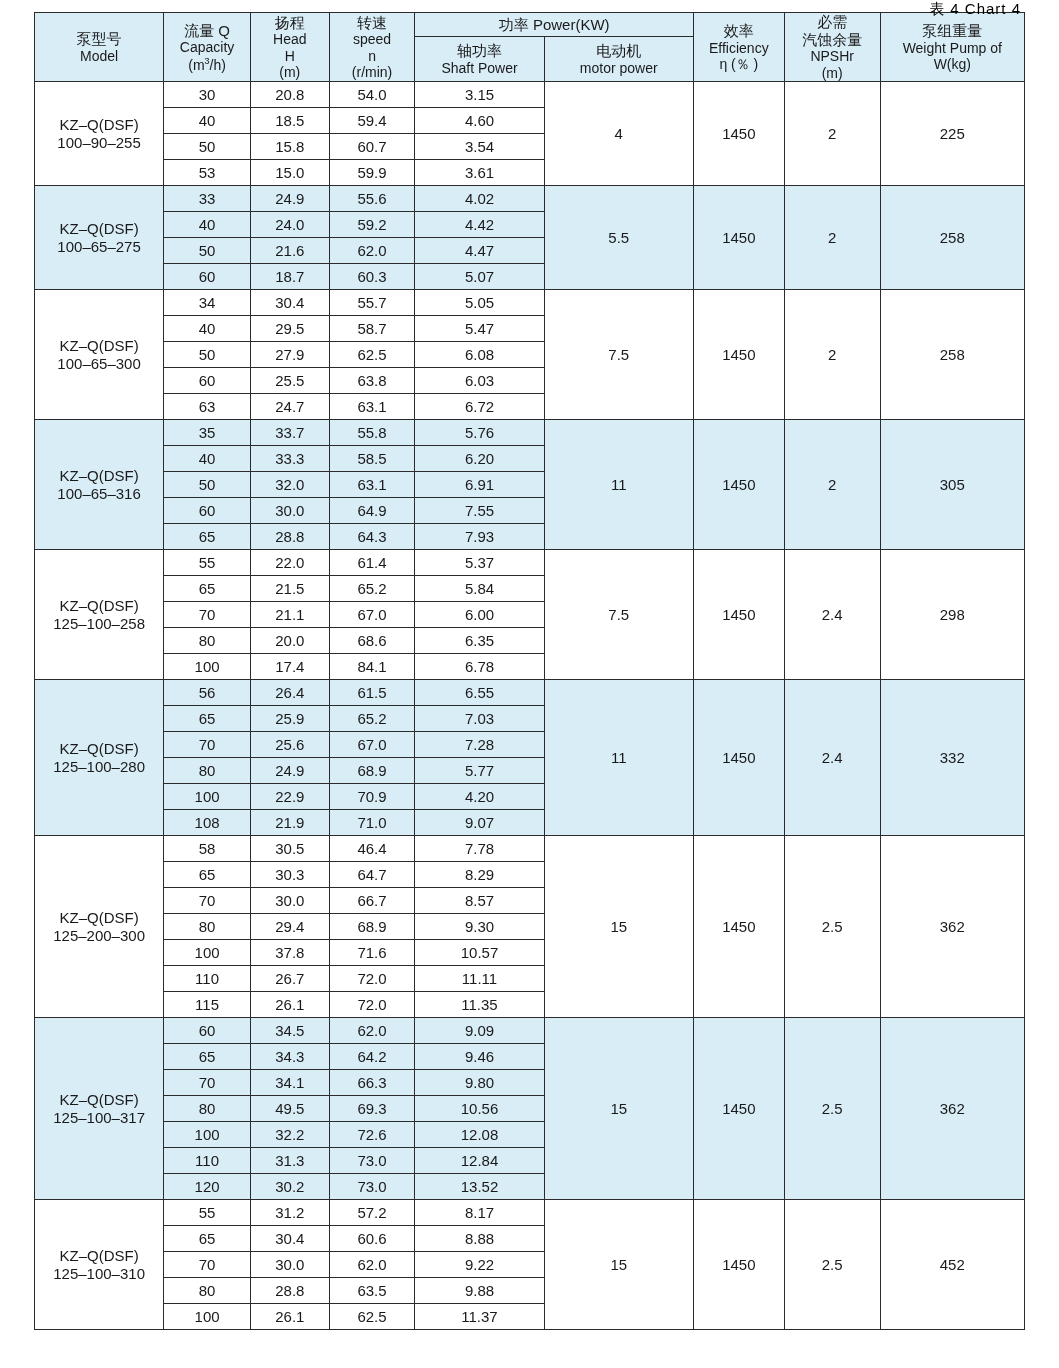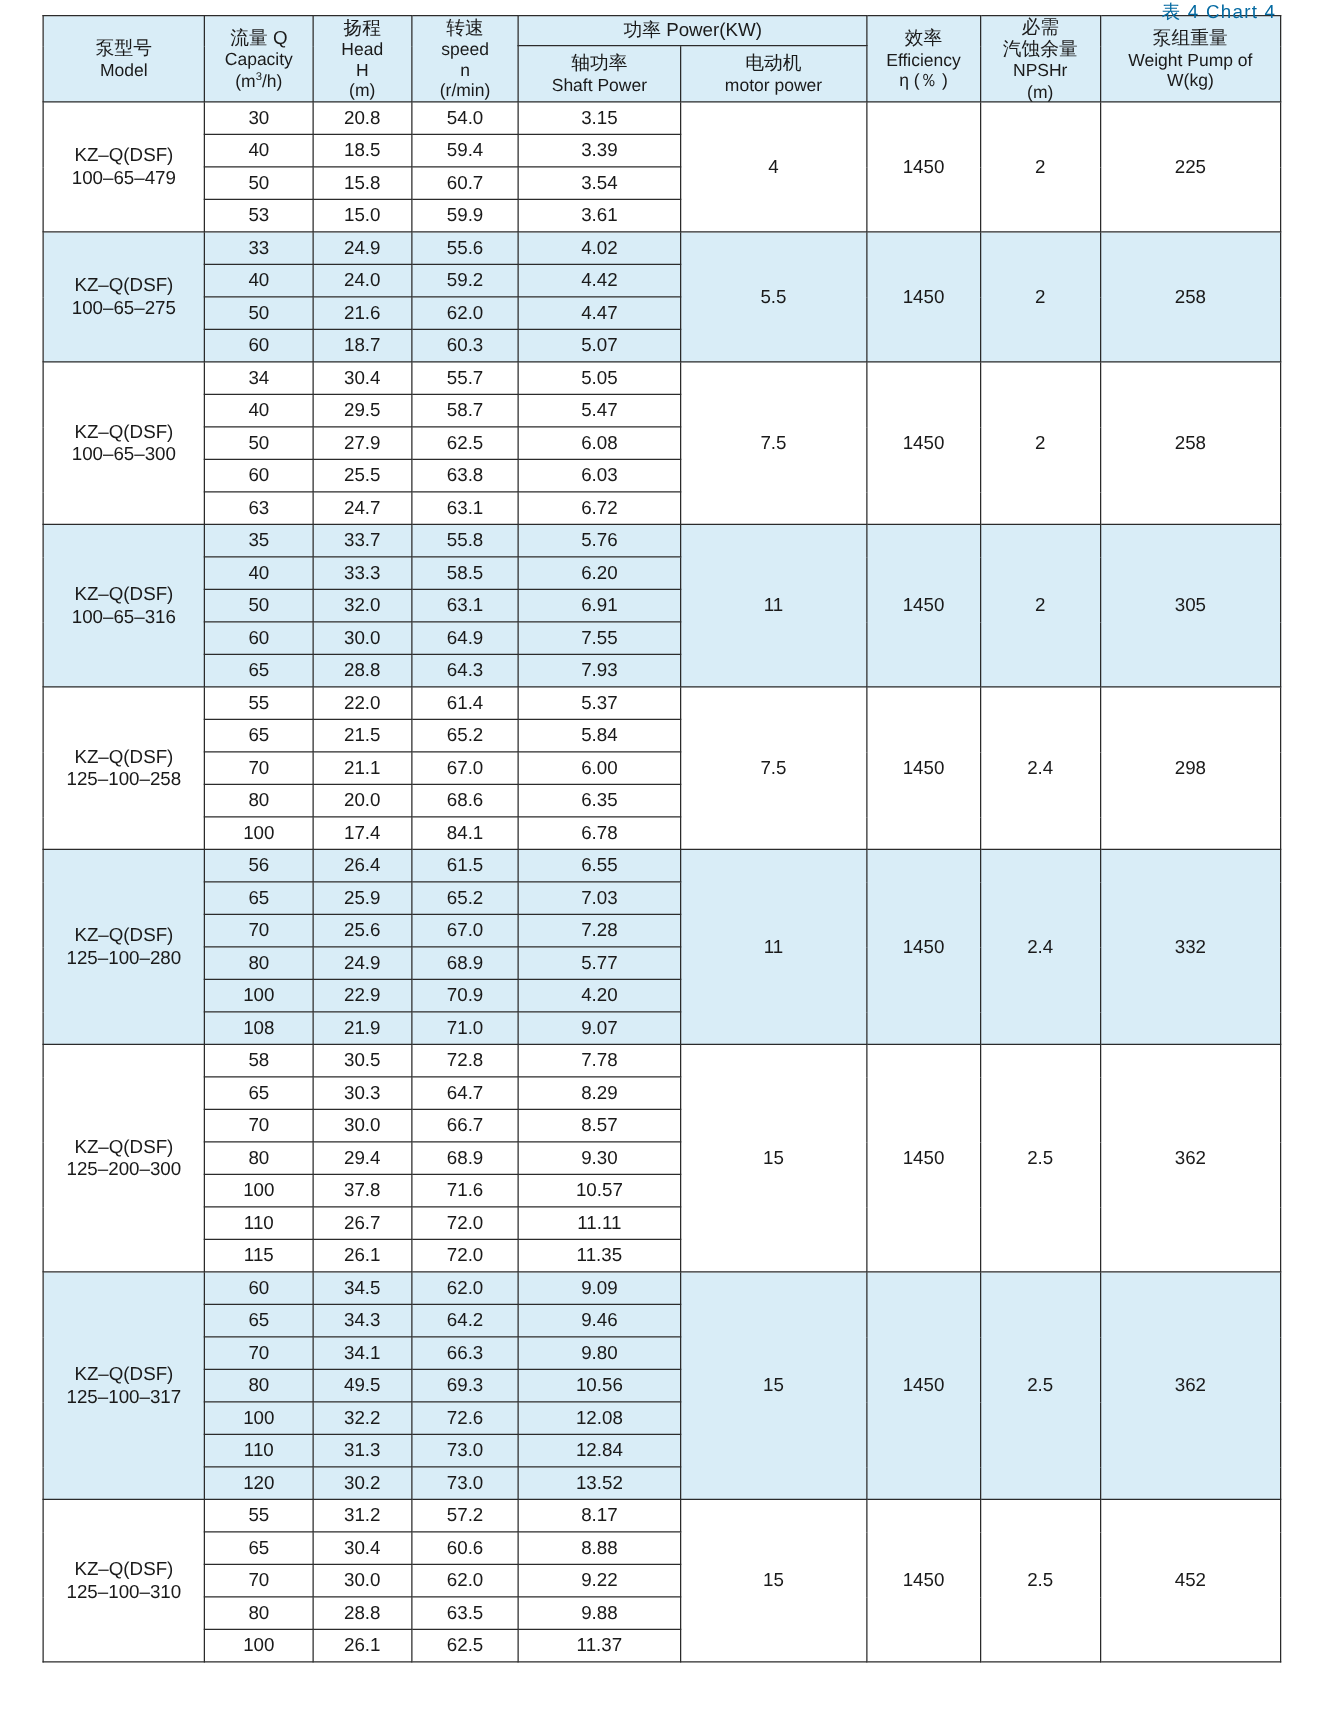--- a/index.html
+++ b/index.html
@@ -17,21 +17,21 @@
     width: 1059px;
     min-height: 1368px;
     box-sizing: border-box;
     padding: 4px 34px 10px 34px;
   }
   .corner-text {
     position: absolute;
     top: 0px;
     right: 38px;
     font-size: 15px;
-    color: #0369a1;
+    color: #000000;
     letter-spacing: 1px;
     white-space: nowrap;
     overflow: hidden;
     height: 30px;
   }
   table.spec {
     border-collapse: collapse;
     width: 991px;
     table-layout: fixed;
     margin-top: 8px;
@@ -149,36 +149,36 @@
         <th>
           <div class="hdr-cn">电动机</div>
           <div class="hdr-en">motor power</div>
         </th>
       </tr>
     </thead>
     <tbody id="tbody">
         <tr class="plain">
           <td rowspan="4" class="model">
             <div>KZ–Q(DSF)</div>
-            <div>100–65–479</div>
+            <div>100–90–255</div>
           </td>
           <td class="num">30</td>
           <td class="num">20.8</td>
           <td class="num">54.0</td>
           <td class="num">3.15</td>
           <td rowspan="4" class="big">4</td>
           <td rowspan="4" class="big">1450</td>
           <td rowspan="4" class="big">2</td>
           <td rowspan="4" class="big">225</td>
         </tr>
         <tr class="plain">
           <td class="num">40</td>
           <td class="num">18.5</td>
           <td class="num">59.4</td>
-          <td class="num">3.39</td>
+          <td class="num">4.60</td>
         </tr>
         <tr class="plain">
           <td class="num">50</td>
           <td class="num">15.8</td>
           <td class="num">60.7</td>
           <td class="num">3.54</td>
         </tr>
         <tr class="plain">
           <td class="num">53</td>
           <td class="num">15.0</td>
@@ -375,21 +375,21 @@
           <td class="num">71.0</td>
           <td class="num">9.07</td>
         </tr>
         <tr class="plain">
           <td rowspan="7" class="model">
             <div>KZ–Q(DSF)</div>
             <div>125–200–300</div>
           </td>
           <td class="num">58</td>
           <td class="num">30.5</td>
-          <td class="num">72.8</td>
+          <td class="num">46.4</td>
           <td class="num">7.78</td>
           <td rowspan="7" class="big">15</td>
           <td rowspan="7" class="big">1450</td>
           <td rowspan="7" class="big">2.5</td>
           <td rowspan="7" class="big">362</td>
         </tr>
         <tr class="plain">
           <td class="num">65</td>
           <td class="num">30.3</td>
           <td class="num">64.7</td>

